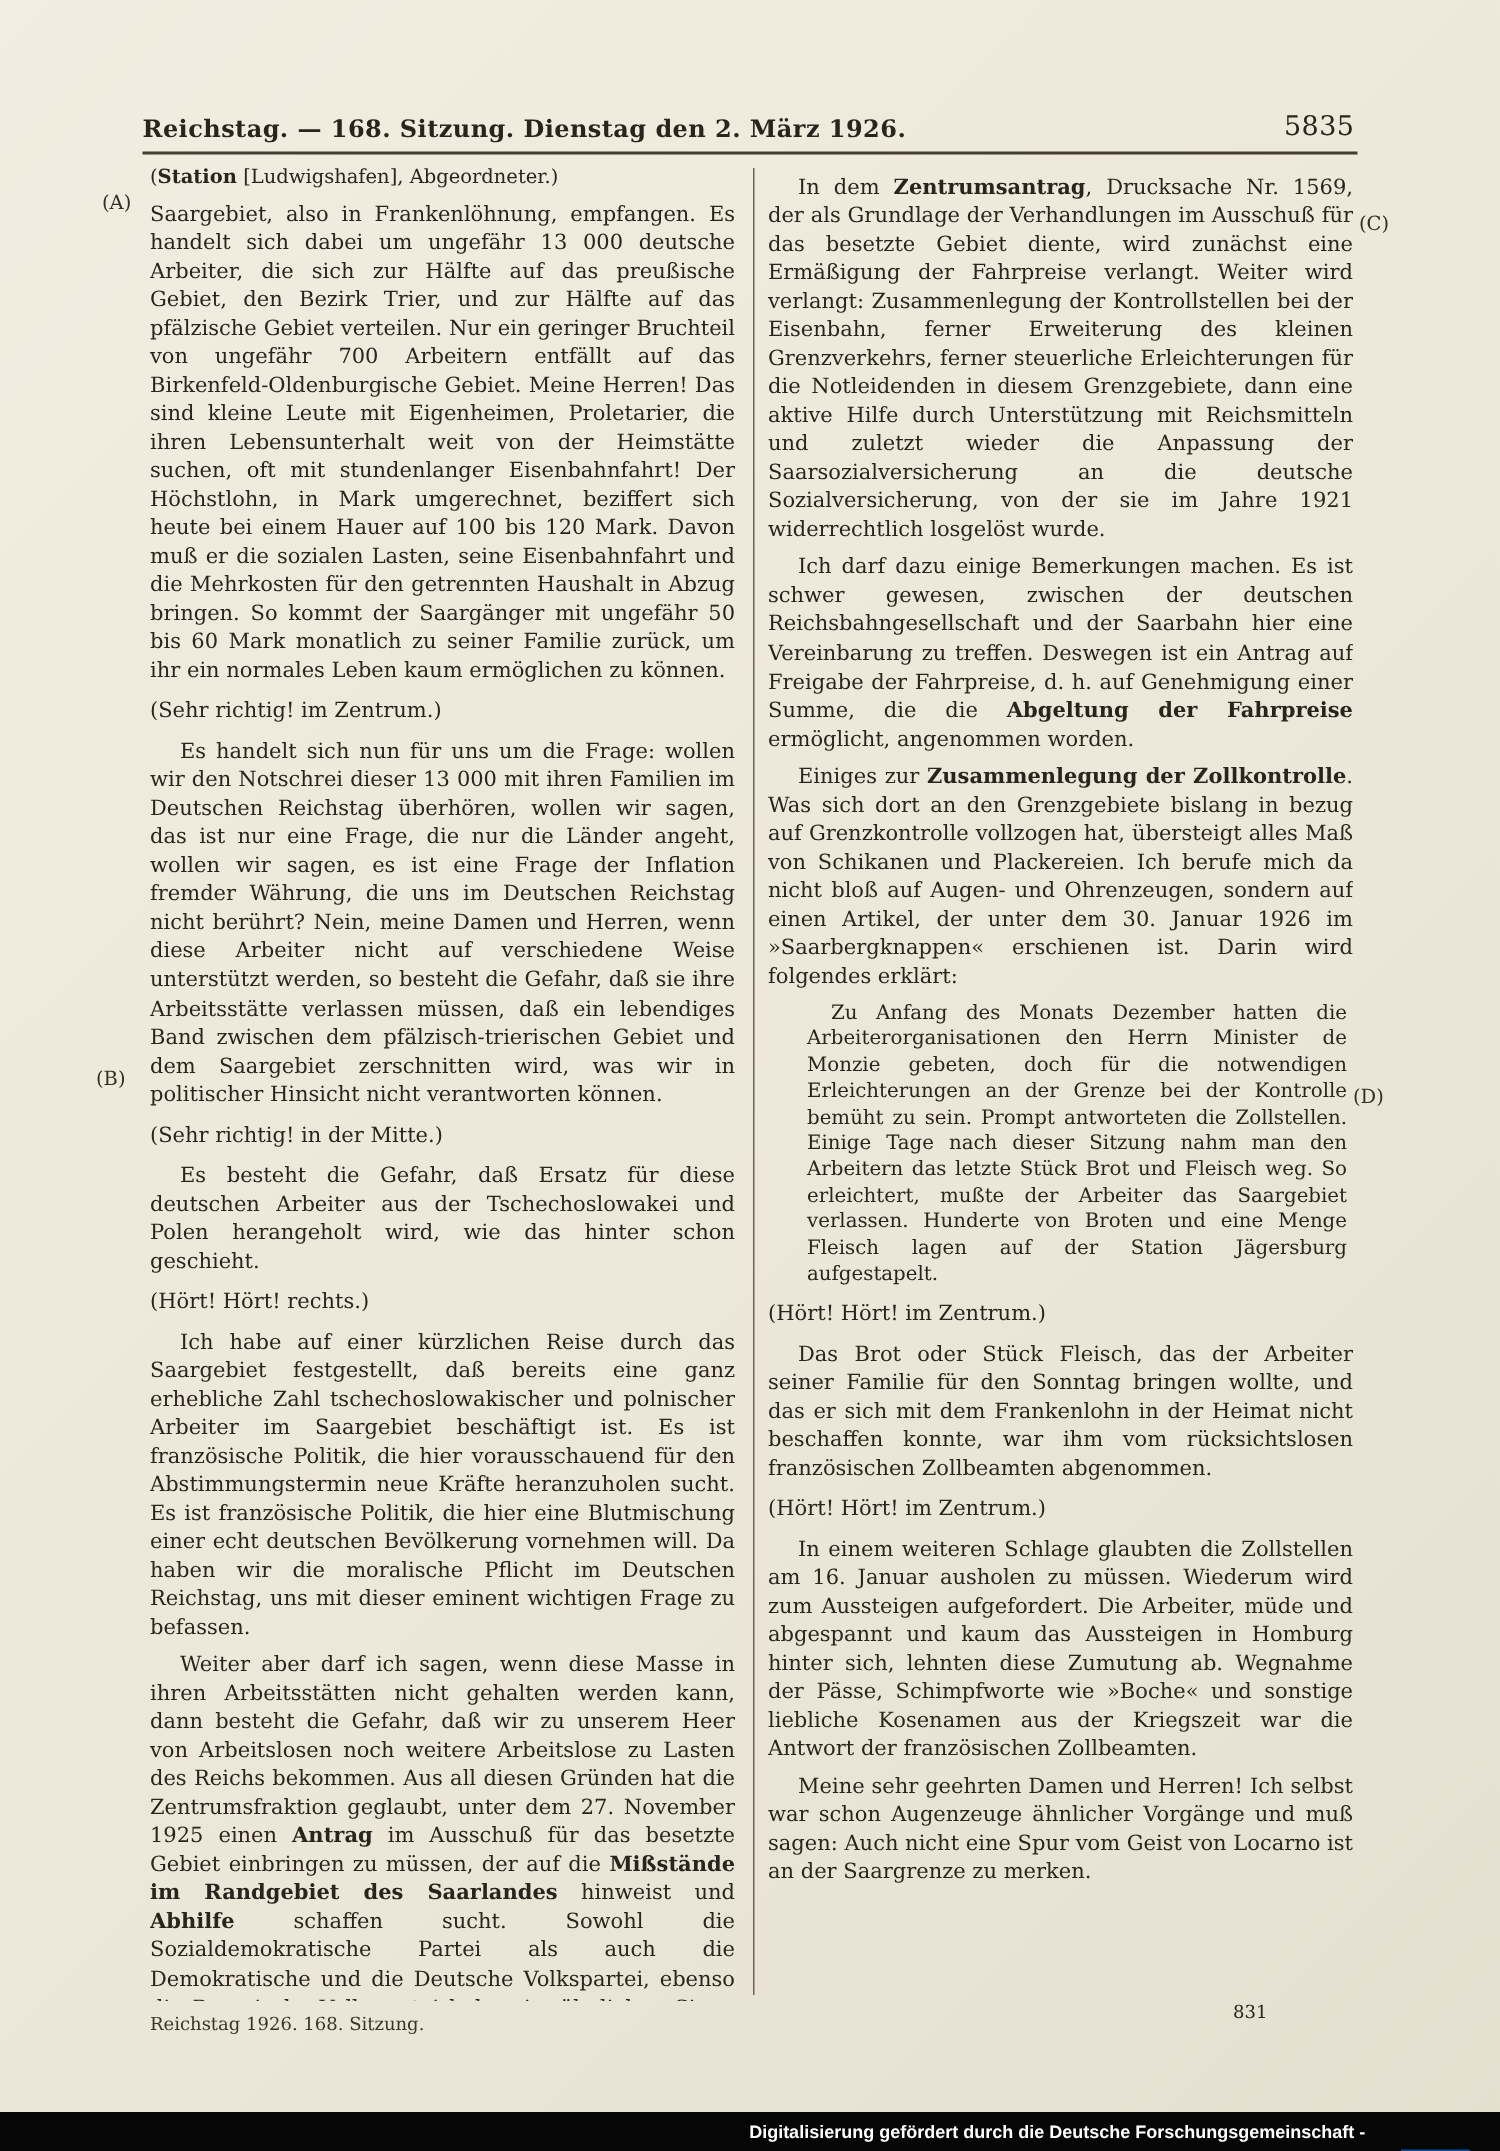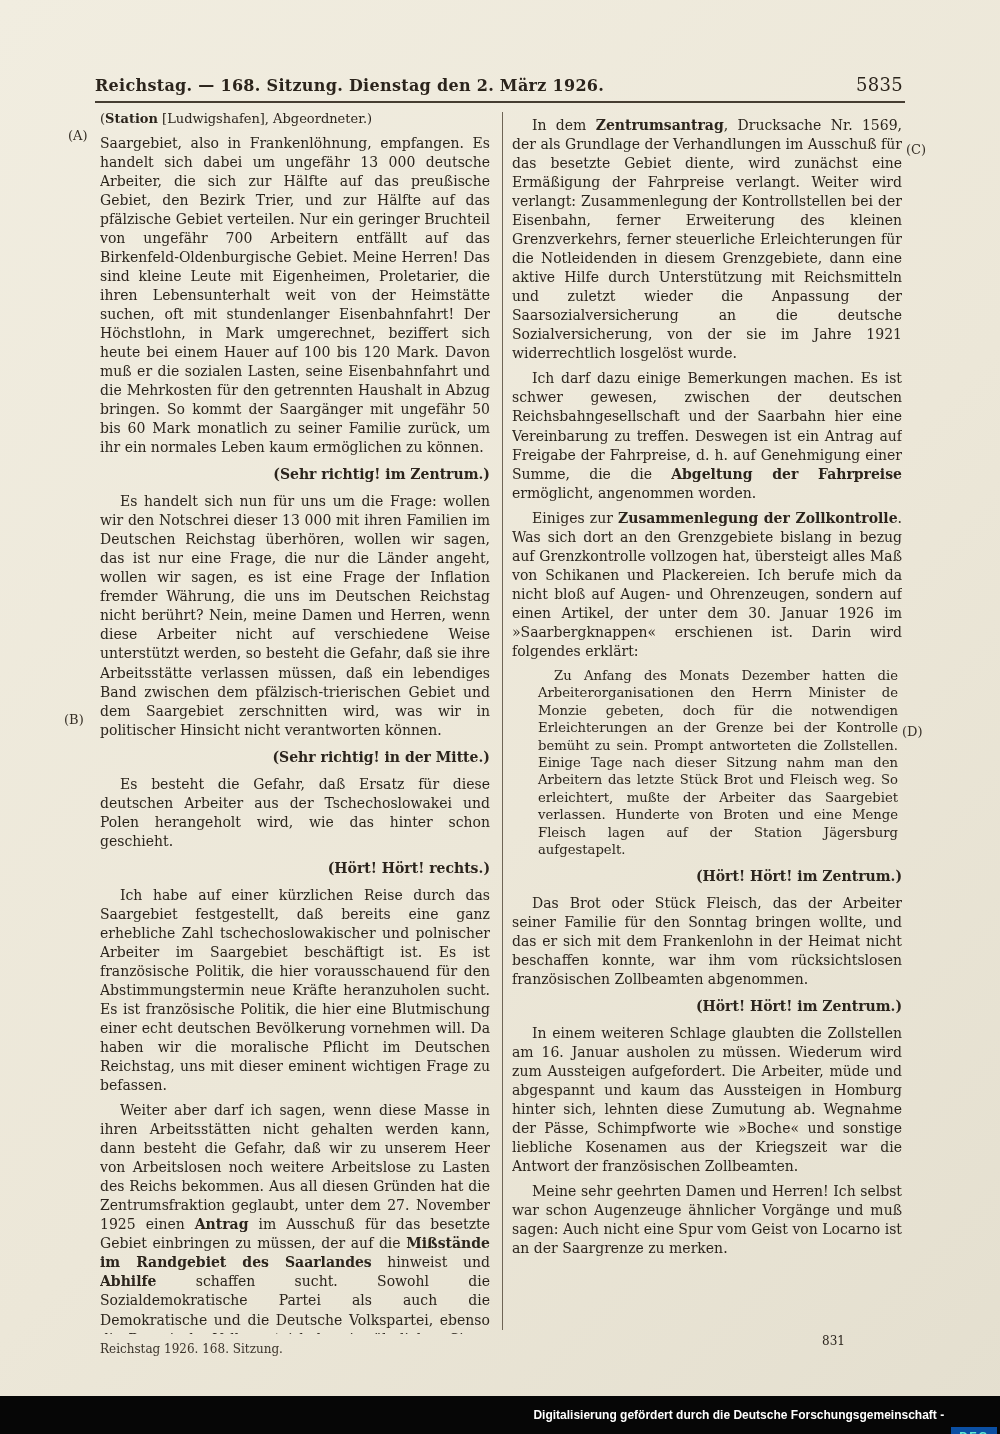--- a/index.html
+++ b/index.html
@@ -14,32 +14,32 @@
   .header-rule{position:absolute;top:101px;left:95px;width:810px;border-top:2px solid #453d31;}
   .columns{position:absolute;top:110px;left:100px;width:802px;height:1224px;}
   .column{position:absolute;top:0;width:390px;height:100%;overflow:hidden;
     text-align:justify;font-size:14px;line-height:1.36;}
   .column.left{left:0;}
   .column.right{left:412px;}
   .col-divider{position:absolute;left:402px;top:2px;height:1218px;width:1px;background:#6e6455;}
   .block{margin:6px 0 0 0;text-indent:20px;}
   .block.noindent{text-indent:0;}
   .block.speaker{text-indent:0;font-size:13px;margin-top:0;margin-bottom:2px;}
-  .block.interjection{text-align:right;text-indent:0;margin:8px 0;font-weight:bold;}
+  .block.interjection{text-align:left;text-indent:0;margin:8px 0;}
   .block.quote{margin-left:26px;margin-right:4px;font-size:13.2px;line-height:1.32;text-indent:16px;}
   .bold{font-weight:bold;}
   .margin-letter{position:absolute;font-size:13px;color:#352e25;}
   .letter-a{left:68px;top:128px;}
   .letter-b{left:64px;top:712px;}
   .letter-c{left:906px;top:142px;}
   .letter-d{left:902px;top:724px;}
   .footer-left{position:absolute;left:100px;top:1342px;font-size:12px;color:#3a332a;}
   .footer-right{position:absolute;left:822px;top:1334px;font-size:12px;color:#2b241c;}
-  .bottom-bar{position:absolute;left:0;right:0;bottom:0;height:38px;background:#060606;
-    display:flex;align-items:center;justify-content:flex-end;gap:7px;padding-right:3px;
+  .bottom-bar{position:absolute;left:0;right:0;bottom:0;height:26px;background:#060606;
+    display:flex;align-items:center;justify-content:flex-end;gap:24px;padding-right:20px;
     font-family:"Liberation Sans",sans-serif;font-size:12px;font-weight:bold;color:#ffffff;}
   .dfg-logo{background:#0b4fa3;color:#5eead4;font-weight:bold;padding:3px 8px;
     font-size:12px;letter-spacing:1.5px;font-family:"Liberation Sans",sans-serif;margin-top:44px;}
 </style>
 </head>
 <body>
 
 <div class="page">
 
   <div class="header">

